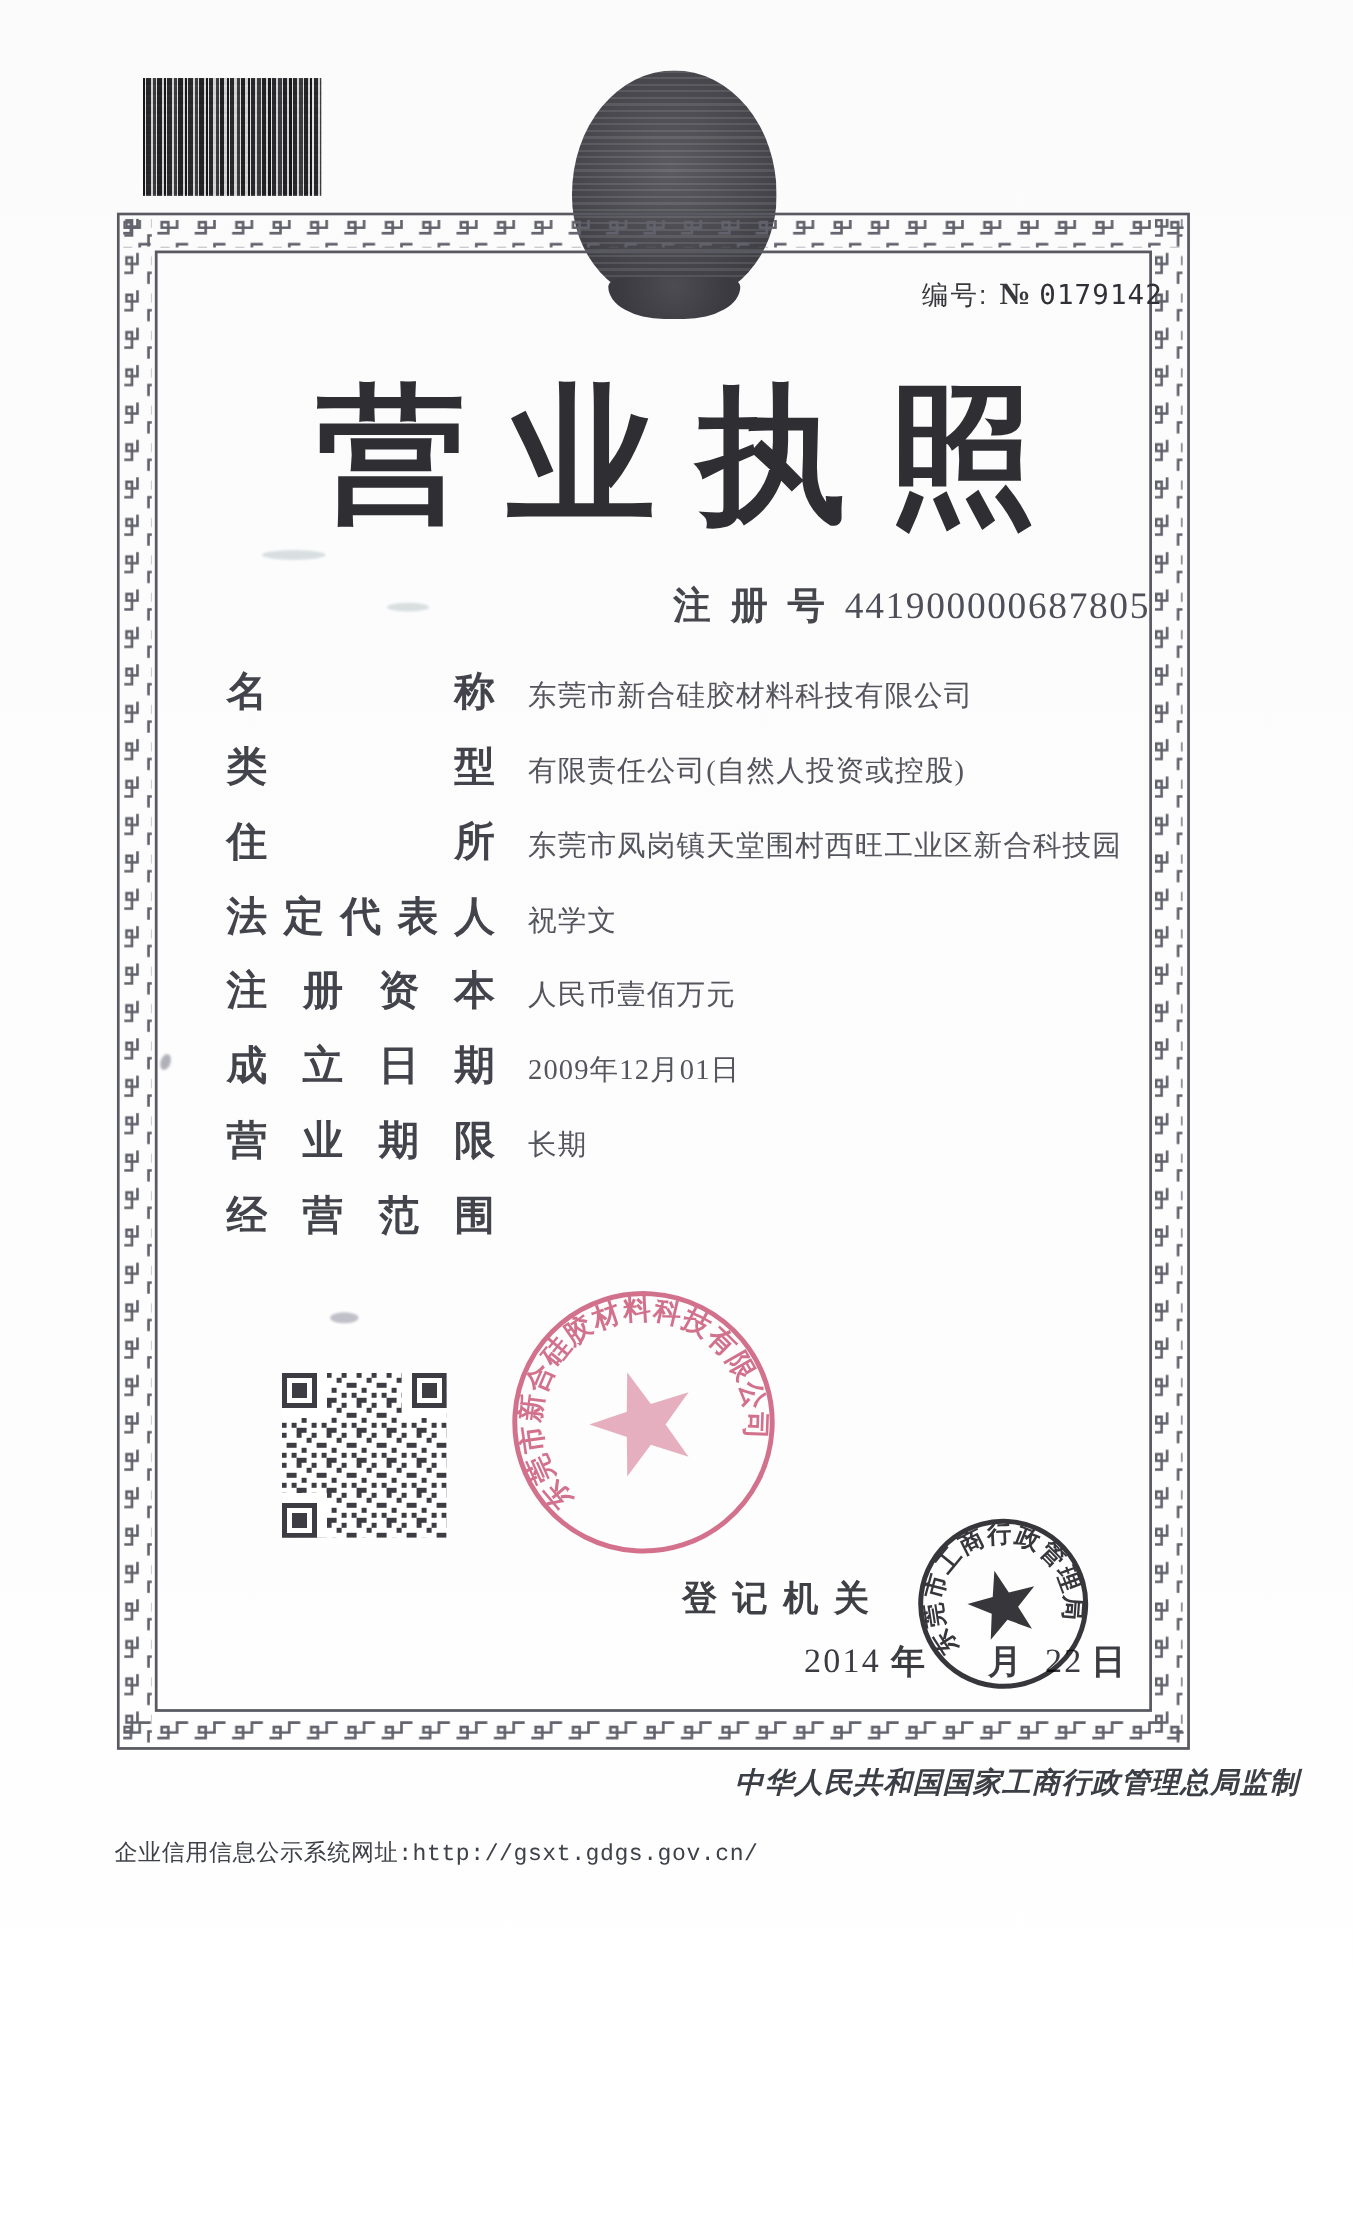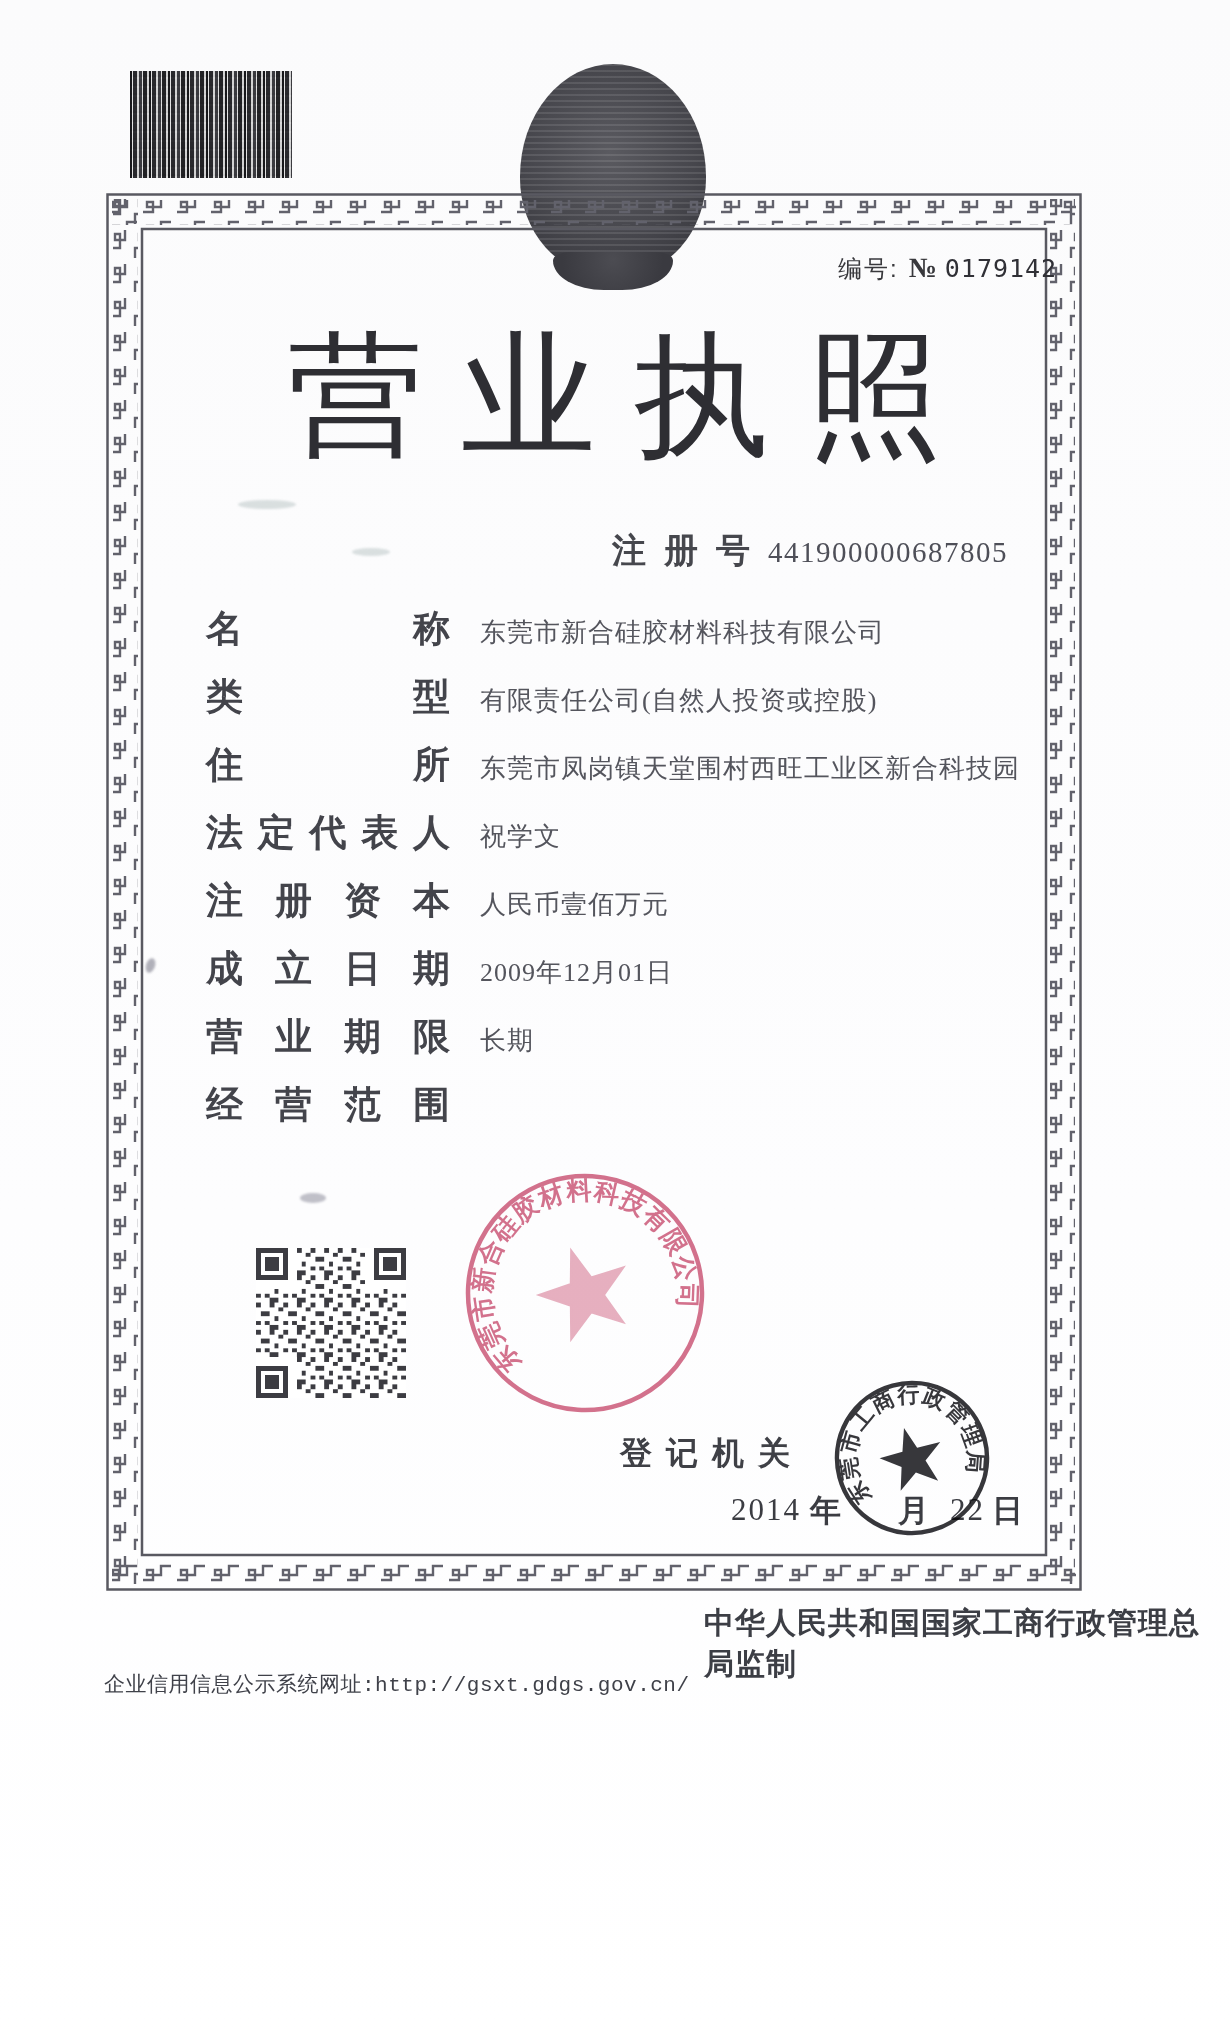--- a/index.html
+++ b/index.html
@@ -25,26 +25,26 @@
   
   .frame{position:absolute;left:106px;top:193px;width:976px;height:1398px;}
 
   
   .serial{position:absolute;left:838px;top:252px;white-space:nowrap;color:#38383c;}
   .serial .s-label{font-size:24px;letter-spacing:2px;}
   .serial .s-no{font-family:"Liberation Serif",serif;font-weight:bold;font-size:28px;margin:0 8px 0 10px;}
   .serial .s-num{font-family:"DejaVu Sans Mono",monospace;font-size:25px;letter-spacing:1px;color:#303036;}
 
   
-  .title{position:absolute;left:288px;top:328px;font-size:135px;font-weight:400;letter-spacing:38px;line-height:1;color:#2e2e33;white-space:nowrap;}
+  .title{position:absolute;left:288px;top:346px;font-size:135px;font-weight:700;letter-spacing:38px;line-height:1;color:#2e2e33;white-space:nowrap;}
 
   
   .regline{position:absolute;left:612px;top:528px;white-space:nowrap;}
   .regline .r-label{font-size:34px;font-weight:600;letter-spacing:18px;color:#46474d;text-align:center;}
-  .regline .r-value{font-family:"Liberation Serif",serif;font-size:29px;letter-spacing:1.5px;color:#4e4f58;}
+  .regline .r-value{font-family:"Liberation Serif",serif;font-size:34px;letter-spacing:1.5px;color:#4e4f58;}
 
   
   .fields{position:absolute;left:206px;top:608px;width:880px;}
   .frow{display:flex;align-items:baseline;height:68px;}
   .frow.tall{height:auto;align-items:flex-start;}
   .flabel{width:244px;flex:0 0 244px;display:flex;justify-content:space-between;font-size:37px;font-weight:600;color:#43444b;line-height:1.15;}
   .fvalue{margin-left:30px;font-family:"Liberation Serif",serif;font-size:26px;color:#54555d;letter-spacing:1px;white-space:nowrap;}
   .fvalue.scope{white-space:normal;width:566px;font-size:26px;line-height:37px;text-align:justify;color:#4b4c54;letter-spacing:0;margin-top:3px;}
 
   
@@ -55,21 +55,21 @@
   .d-part{position:absolute;font-size:31px;color:#3b3c42;text-align:center;}
   .d-num{font-family:"Liberation Serif",serif;letter-spacing:2px;}
   .d-year{left:731px;top:1492px;}
   .d-yunit{left:810px;top:1490px;font-weight:600;}
   .d-munit{left:898px;top:1490px;font-weight:600;}
   .d-day{left:950px;top:1492px;}
   .d-dunit{left:992px;top:1490px;font-weight:600;}
 
   
   .footer-left{position:absolute;left:104px;top:1670px;font-family:Liberation Mono, monospace;font-size:21px;letter-spacing:.5px;color:#3f4149;}
-  .footer-right{position:absolute;left:704px;top:1603px;font-size:30px;font-weight:600;letter-spacing:1px;color:#3c3e45;}
+  .footer-right{position:absolute;left:668px;top:1603px;font-size:26px;font-weight:600;letter-spacing:1px;color:#3c3e45;font-style:italic;}
 
   
   .artifact{position:absolute;background:#9aa;opacity:.35;filter:blur(1px);border-radius:50%;}
   .a1{left:146px;top:958px;width:9px;height:15px;transform:rotate(18deg);opacity:.5;background:#667;}
   .a2{left:238px;top:500px;width:58px;height:9px;}
   .a3{left:352px;top:548px;width:38px;height:8px;}
   .a4{left:300px;top:1193px;width:26px;height:10px;opacity:.45;background:#778;}
 </style>
 </head>
 <body>

